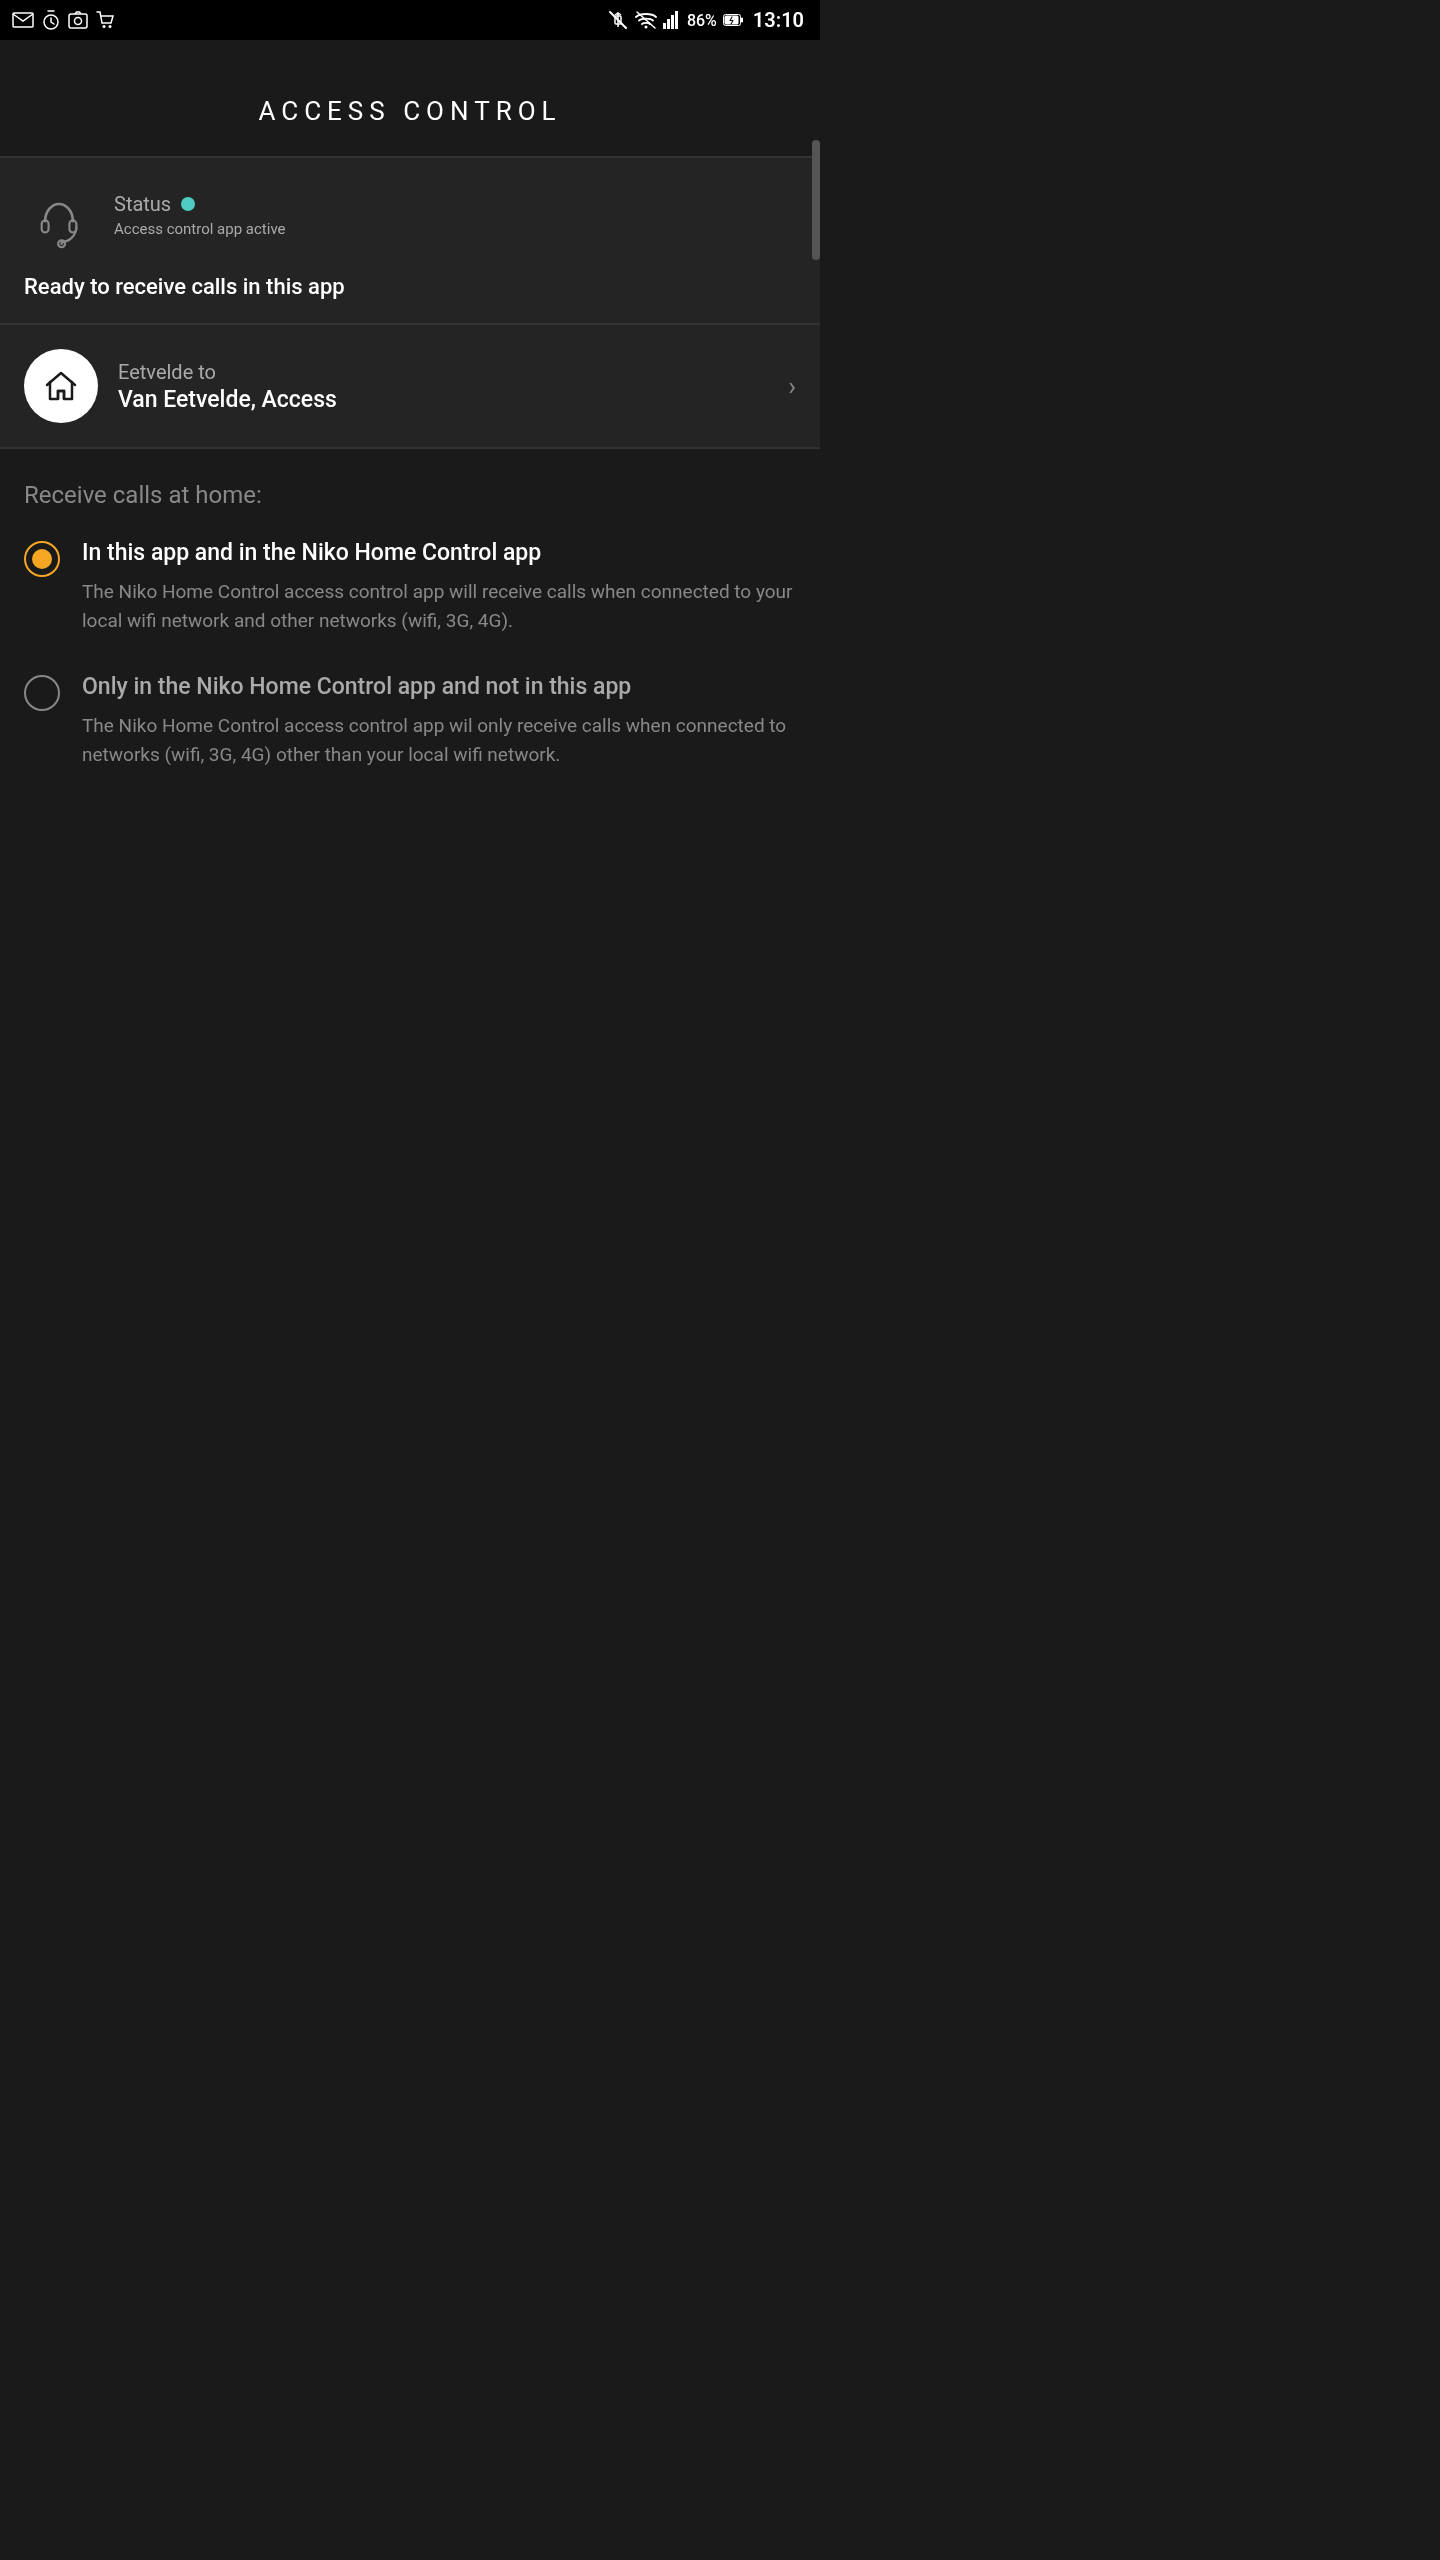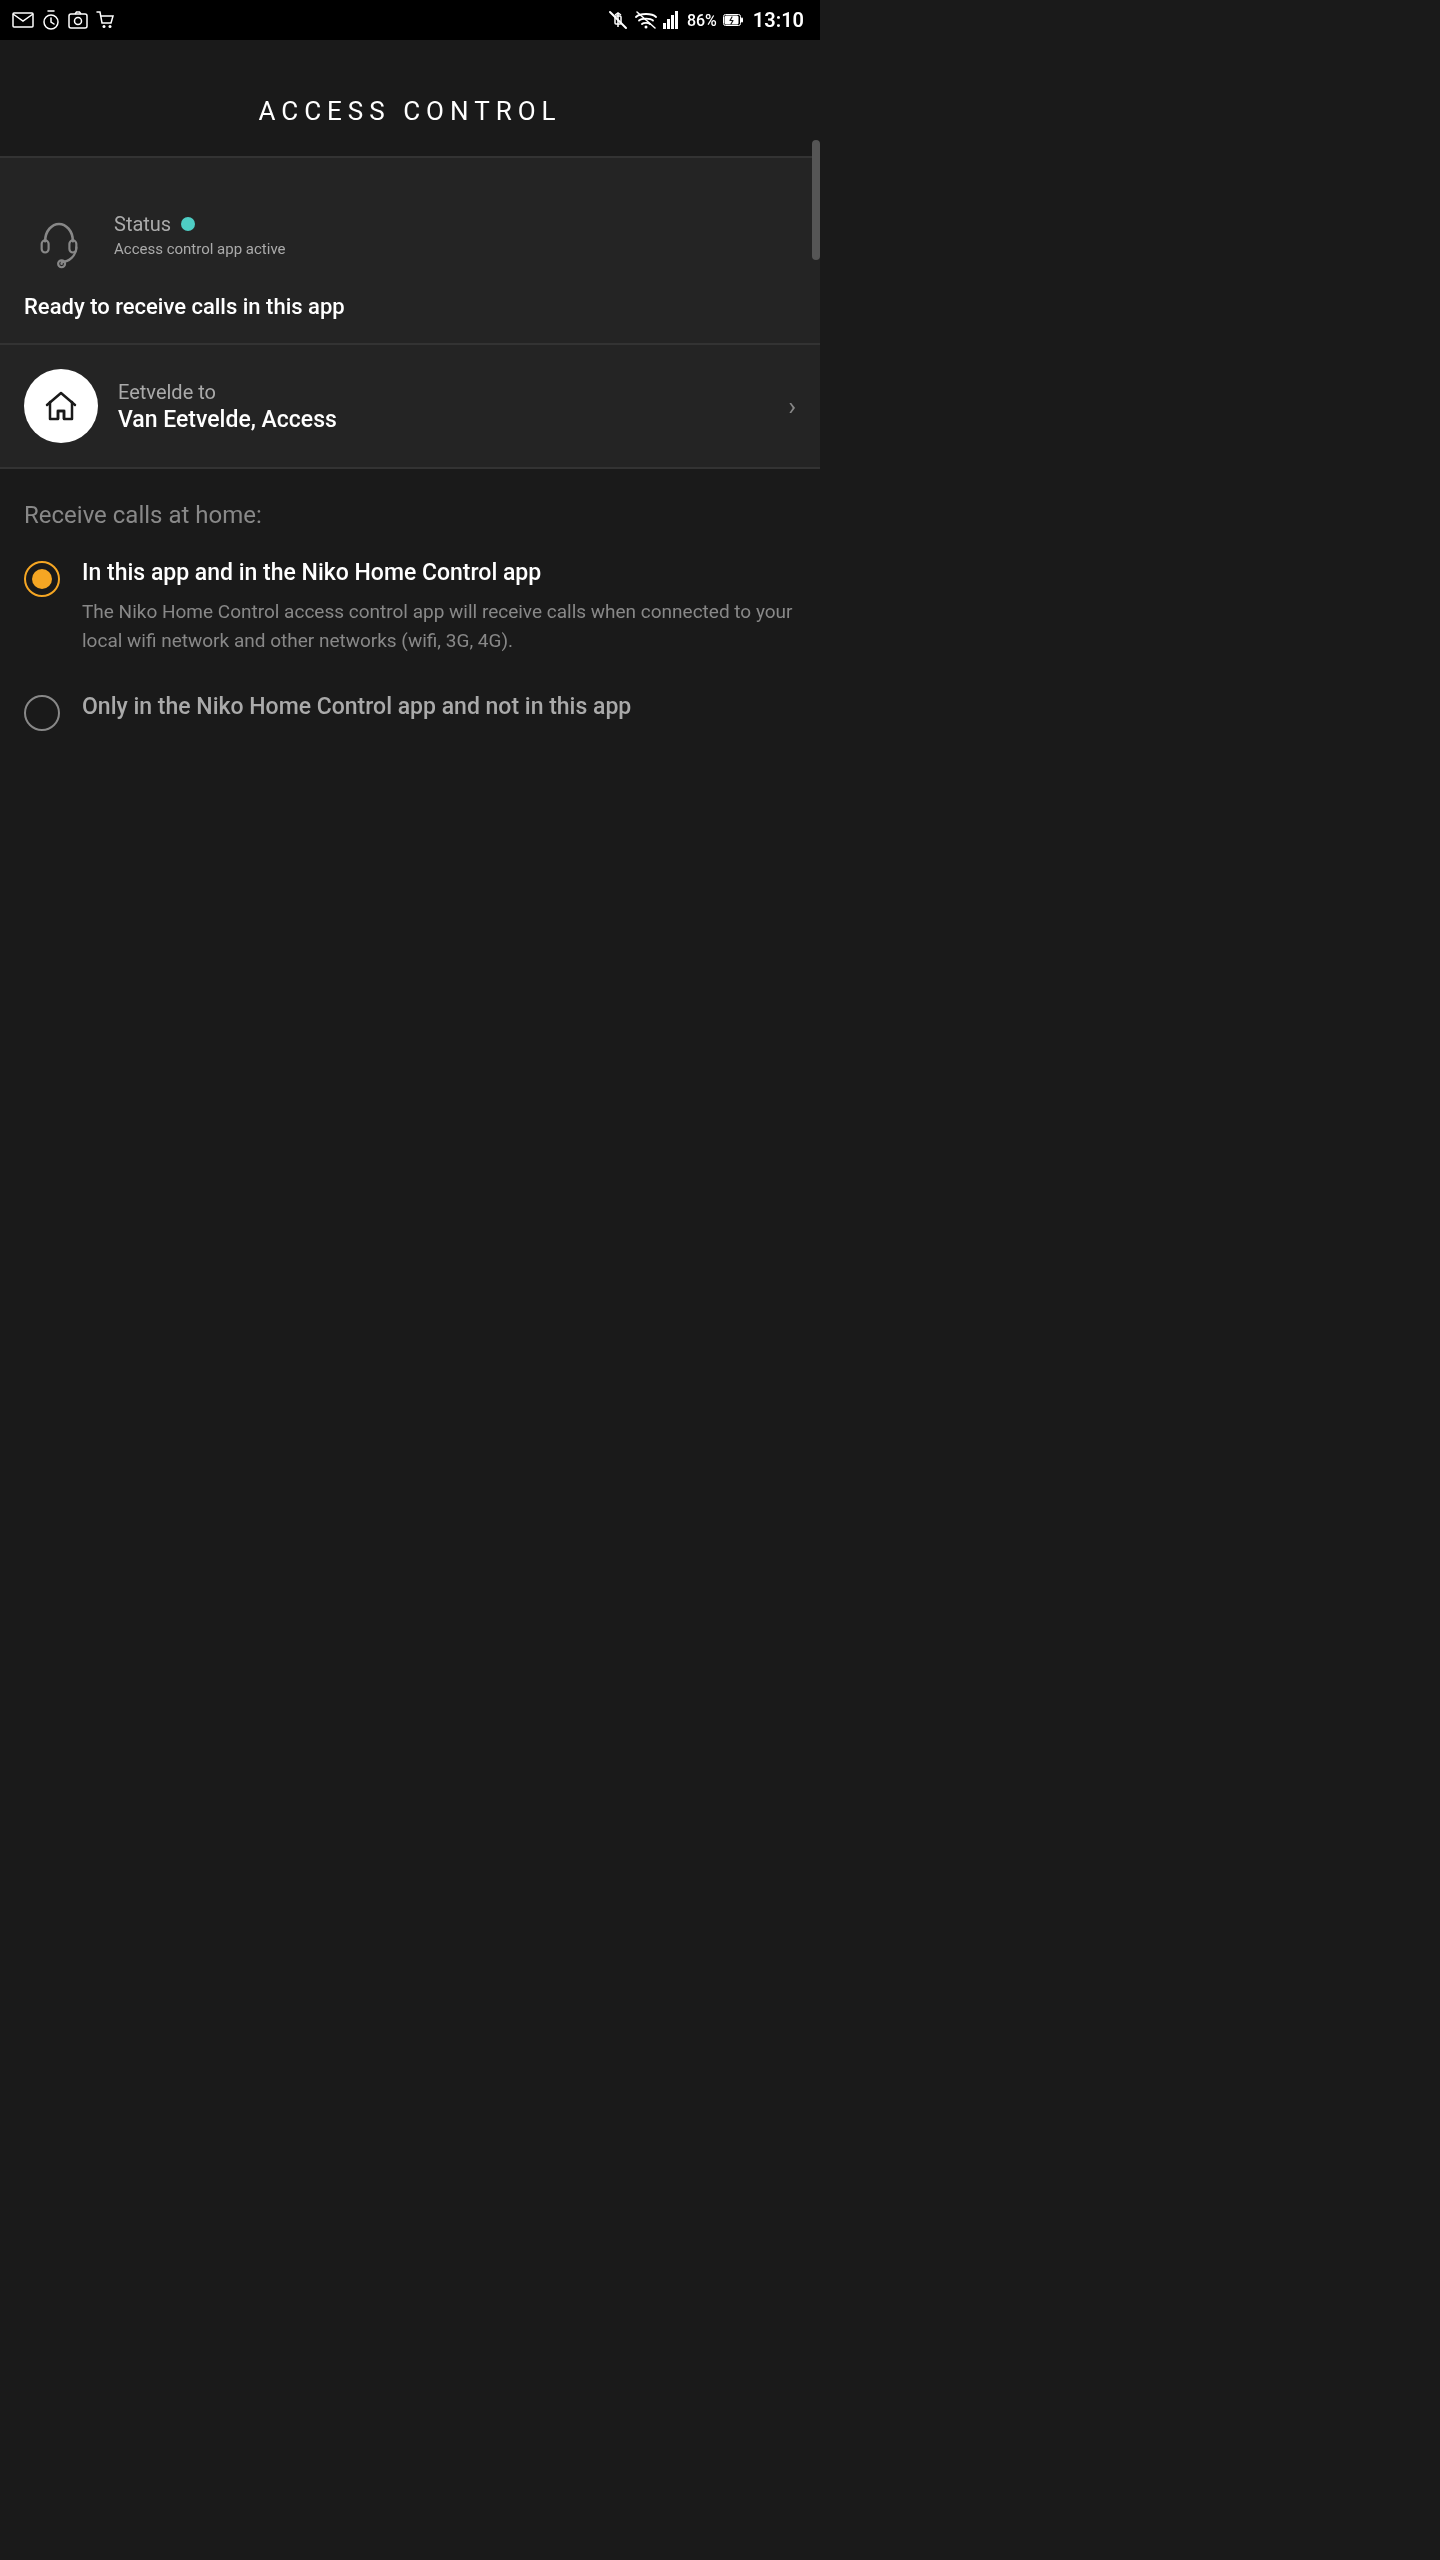--- a/index.html
+++ b/index.html
@@ -84,21 +84,20 @@
       border-bottom: 1px solid #333333;
       display: flex;
       flex-direction: column;
       gap: 16px;
     }
 
     .status-row {
       display: flex;
       align-items: flex-start;
       gap: 20px;
-      margin-top: 20px;
     }
 
     .status-icon-container {
       width: 70px;
       height: 70px;
       display: flex;
       align-items: center;
       justify-content: center;
       flex-shrink: 0;
     }
@@ -409,15 +408,16 @@
       <div class="radio-title">In this app and in the Niko Home Control app</div>
       <div class="radio-description">The Niko Home Control access control app will receive calls when connected to your local wifi network and other networks (wifi, 3G, 4G).</div>
     </div>
   </div>
 
   <div class="radio-option">
     <div class="radio-button">
     </div>
     <div class="radio-content">
       <div class="radio-title unselected">Only in the Niko Home Control app and not in this app</div>
+      <div class="radio-description">The Niko Home Control access control app wil only receive calls when connected to networks (wifi, 3G, 4G) other than your local wifi network.</div>
     </div>
   </div>
 </div>
 
 </body></html>

